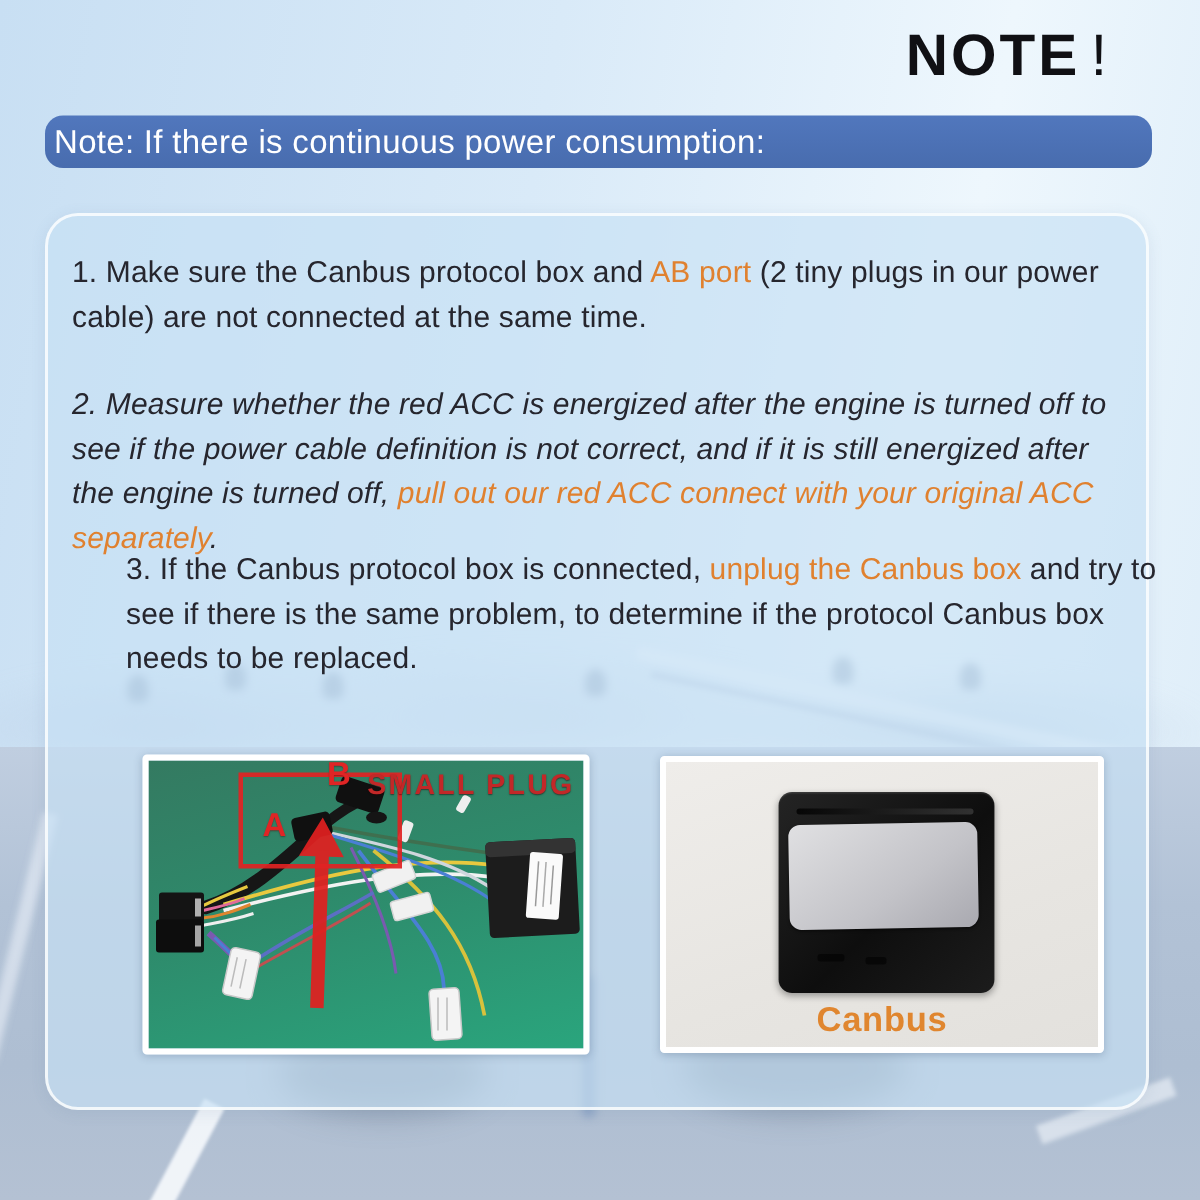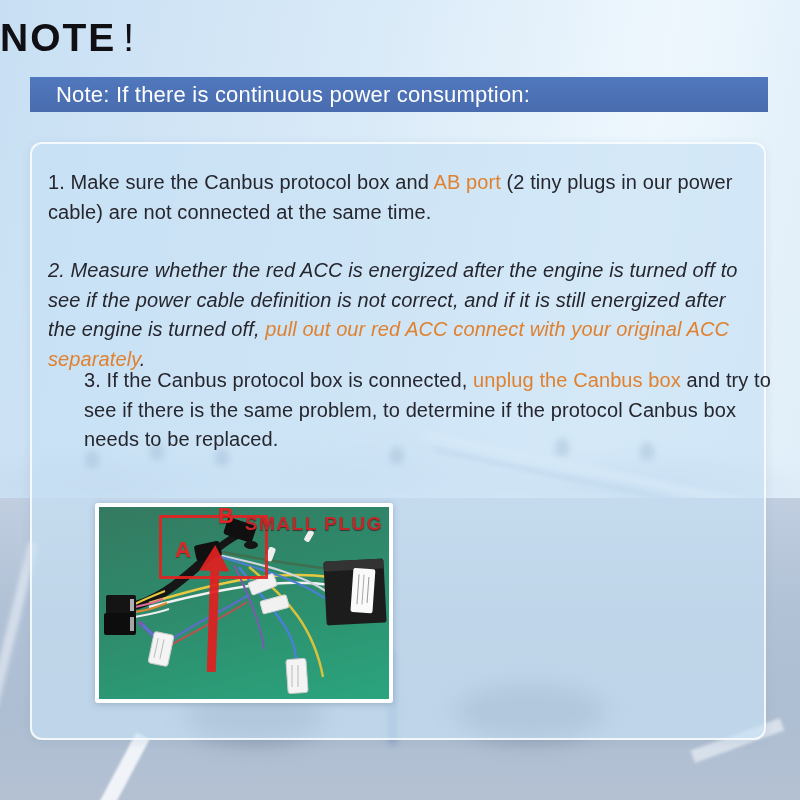--- a/index.html
+++ b/index.html
@@ -26,30 +26,30 @@
     background:rgba(250,253,255,.85);transform:rotate(28deg);filter:blur(1px);}
   .lane-b{position:absolute;left:8px;top:128px;width:10px;height:170px;
     background:rgba(245,250,255,.5);transform:rotate(14deg);filter:blur(2px);}
   .lane-c{position:absolute;left:690px;top:322px;width:95px;height:13px;
     background:rgba(248,252,255,.55);transform:rotate(-20deg);filter:blur(1.5px);}
   .truck-shadow{position:absolute;background:rgba(58,74,96,.32);filter:blur(11px);border-radius:50%;}
   .pole{position:absolute;left:388px;top:238px;width:9px;height:95px;
     background:rgba(110,140,185,.5);filter:blur(3px);border-radius:4px;}
 
   
-  .note-heading{position:absolute;left:0;top:16px;width:740px;text-align:left;
+  .note-heading{position:absolute;left:0;top:16px;width:740px;text-align:right;
     color:#101014;font-size:39px;font-weight:bold;letter-spacing:2px;}
   .note-heading .bang{font-weight:normal;margin-left:7px;}
   .banner{position:absolute;left:30px;top:77px;width:738px;height:35px;box-sizing:border-box;
     background:linear-gradient(180deg,#5177bd 0%,#486cae 100%);color:#ffffff;
-    font-size:22px;line-height:35px;padding-left:26px;letter-spacing:.2px;border-radius:0;}
+    font-size:22px;line-height:35px;padding-left:6px;letter-spacing:.2px;border-radius:12px;}
 
   
   .panel{position:absolute;left:30px;top:142px;width:736px;height:598px;box-sizing:border-box;
-    background:rgba(199,224,245,.66);border:2px solid rgba(255,255,255,.8);border-radius:12px;
+    background:rgba(199,224,245,.66);border:2px solid rgba(255,255,255,.8);border-radius:22px;
     box-shadow:0 2px 10px rgba(90,120,160,.12);}
   .note-item{position:absolute;left:16px;width:706px;margin:0;
     color:#26262e;font-size:20px;line-height:29.5px;letter-spacing:.1px;}
   .ni-1{top:24px;} .ni-2{top:112px;font-style:italic;} .ni-3{top:222px;margin-left:36px;}
   .hl{color:#e0812f;}
 
   
   .photo{position:absolute;box-sizing:border-box;border:4px solid #ffffff;border-radius:3px;
     box-shadow:0 1px 6px rgba(40,60,90,.25);}
   .photo-harness{left:63px;top:359px;width:298px;height:200px;
@@ -174,15 +174,24 @@
           <polygon points="114,38 99,64 129,64" fill="#e02020"></polygon>
           <rect x="110" y="60" width="9" height="105" fill="#e02020"></rect>
         </g>
       </svg>
       <div class="red-rect"></div>
       <div class="ann ann-a">A</div>
       <div class="ann ann-b">B</div>
       <div class="small-plug">SMALL PLUG</div>
     </div>
 
+    <div class="photo photo-canbus">
+      <div class="canbus-box">
+        <div class="canbus-groove"></div>
+        <div class="canbus-label"></div>
+        <div class="canbus-mark" style="left:26px;top:108px;width:18px;"></div>
+        <div class="canbus-mark" style="left:58px;top:110px;width:14px;"></div>
+      </div>
+      <div class="canbus-caption">Canbus</div>
+    </div>
 
   </div>
 </div>
 
 </body></html>

